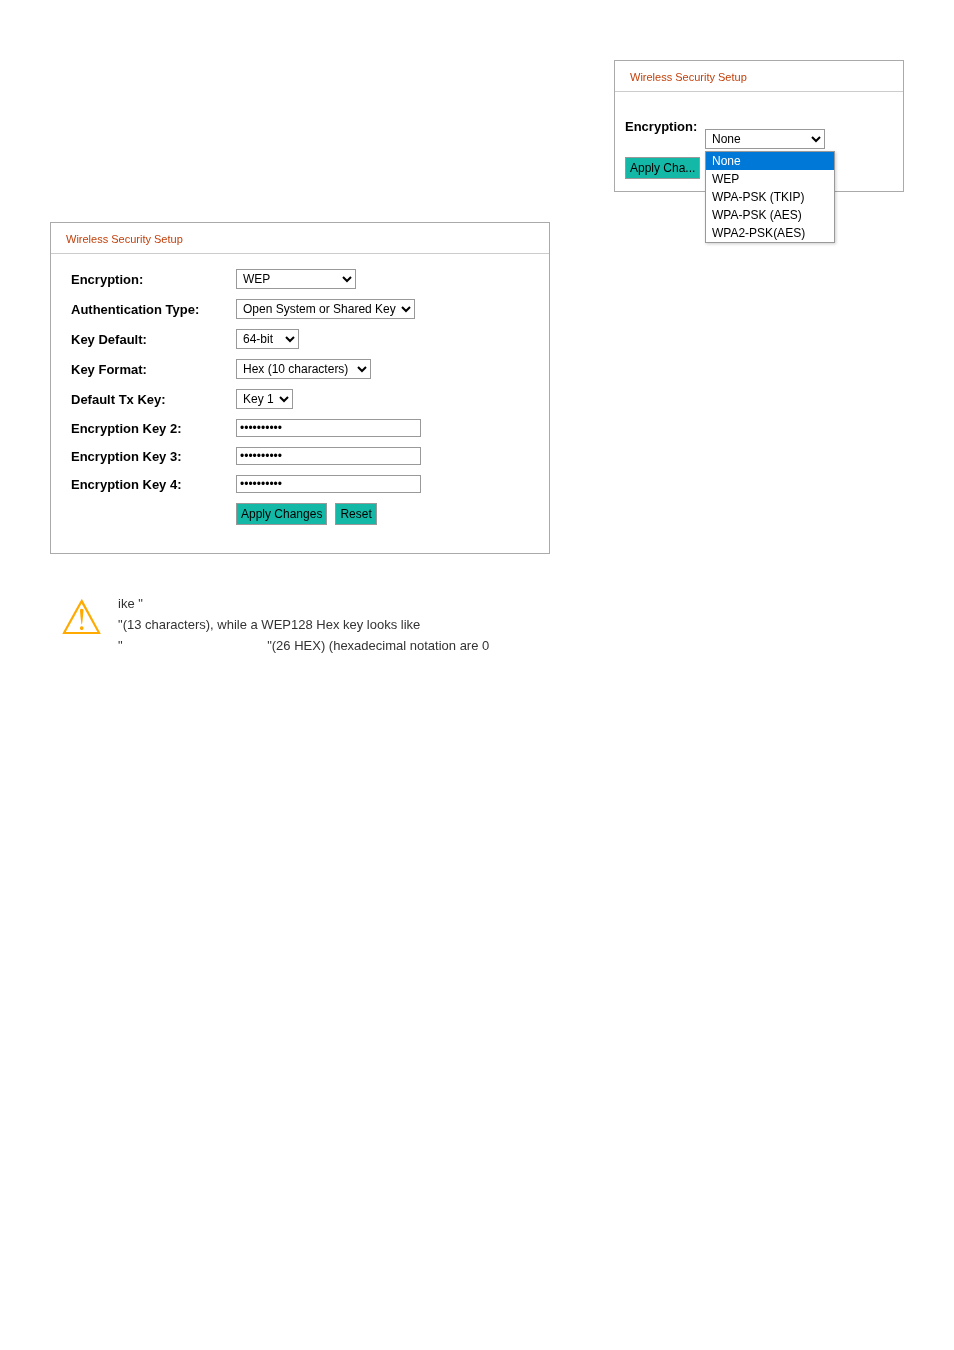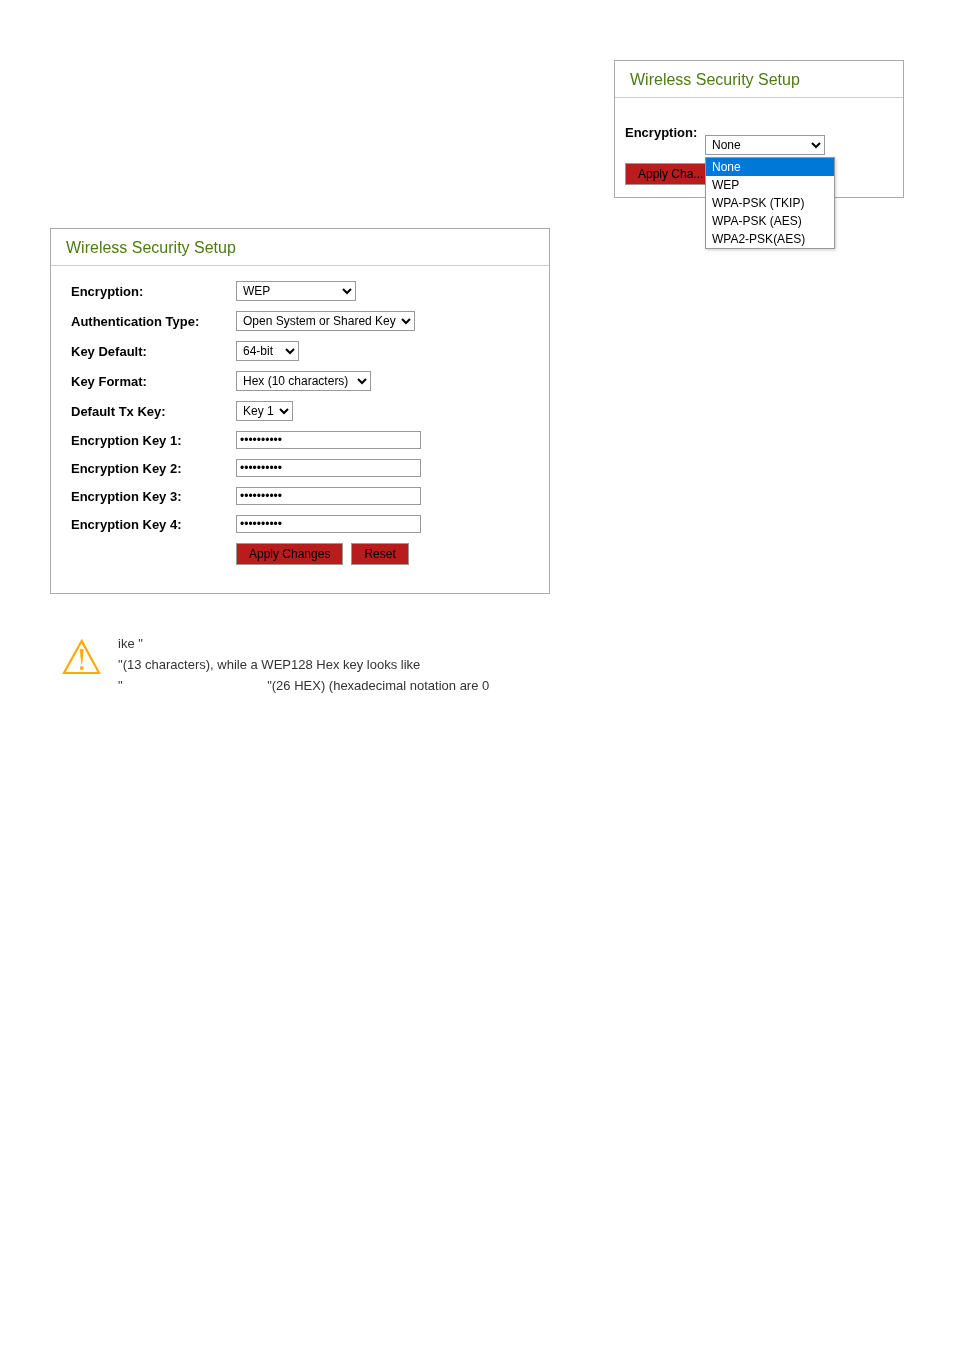--- a/index.html
+++ b/index.html
@@ -28,22 +28,22 @@
     }
 
     
     .panel {
       border: 1px solid #aaa;
       background: #fff;
       padding: 0;
     }
 
     .panel-title {
-      color: #4d7c0f;
-      font-size: 16px;
+      color: #c2410c;
+      font-size: 11px;
       font-weight: normal;
       padding: 10px 15px 8px 15px;
       border-bottom: 1px solid #ccc;
     }
 
     .panel-body {
       padding: 12px 15px 15px 15px;
     }
 
     
@@ -141,23 +141,23 @@
       min-width: 165px;
       font-size: 13px;
     }
 
     .form-control {
       display: flex;
       align-items: center;
     }
 
     button {
-      background: #b91c1c;
+      background: #14b8a6;
       border: 1px solid #999;
-      padding: 3px 12px;
+      padding: 3px 4px;
       font-size: 12px;
       cursor: pointer;
     }
 
     
     .warning-section {
       display: flex;
       align-items: flex-start;
       gap: 15px;
       margin-top: 10px;
@@ -274,26 +274,20 @@
           <div class="form-control">
             <select>
               <option selected="">Key 1</option>
               <option>Key 2</option>
               <option>Key 3</option>
               <option>Key 4</option>
             </select>
           </div>
         </div>
 
-        <div class="form-row">
-          <span class="form-label">Encryption Key 1:</span>
-          <div class="form-control">
-            <input type="password" class="key-input" value="**********" style="">
-          </div>
-        </div>
 
         <div class="form-row">
           <span class="form-label">Encryption Key 2:</span>
           <div class="form-control">
             <input type="password" class="key-input" value="**********" style="">
           </div>
         </div>
 
         <div class="form-row">
           <span class="form-label">Encryption Key 3:</span>

